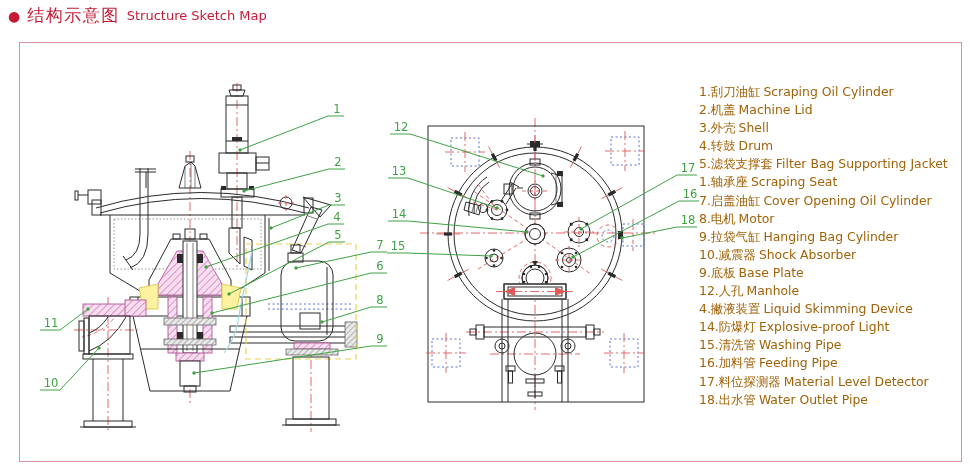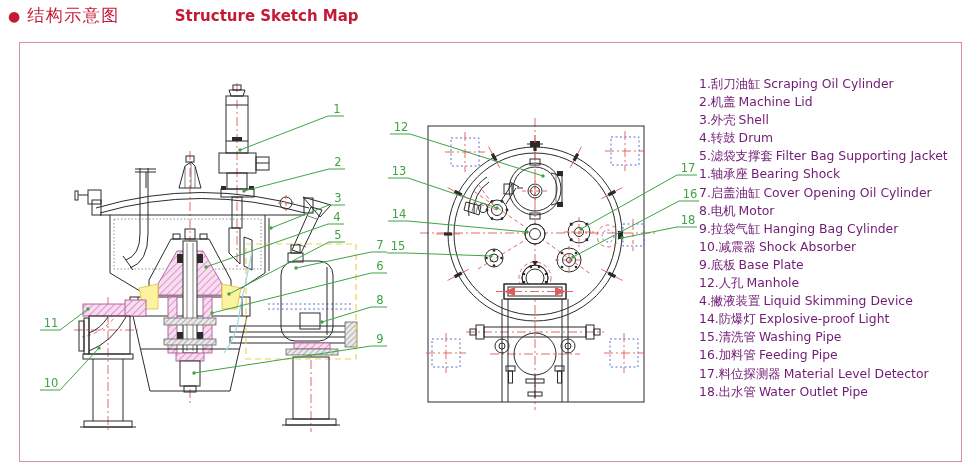--- a/index.html
+++ b/index.html
@@ -1,24 +1,24 @@
 <!DOCTYPE html>
 <html><head>
 <meta charset="utf-8">
 <style>
   html,body{margin:0;padding:0;background:#fff;}
   .page{position:relative;width:970px;height:472px;background:#fff;overflow:hidden;
         font-family:"DejaVu Sans","Liberation Sans",sans-serif;}
   .title-row{position:absolute;left:8px;top:4px;display:flex;align-items:center;gap:7px;color:#c41a35;}
   .bullet{font-size:14px;line-height:1;}
   .t-zh{font-size:17px;font-weight:normal;letter-spacing:1.5px;}
-  .t-en{font-size:15px;font-weight:bold;margin-left:48px;}
+  .t-en{font-size:13px;font-weight:normal;}
   .frame{position:absolute;left:19px;top:42px;width:941px;height:418px;border:1px solid #d4919e;}
   .frame svg{position:absolute;left:0;top:0;}
-  .legend{position:absolute;left:679px;top:32px;font-size:12.4px;color:#701a75;
+  .legend{position:absolute;left:679px;top:40px;font-size:12.4px;color:#a16207;
           line-height:18.1px;white-space:nowrap;}
   .lg-row{height:18.1px;}
   .lg-en{margin-left:3px;}
   
   .blf{fill:#2b2b2b;stroke:none;}
   .phf{fill:url(#ph);stroke:#b05898;stroke-width:.9;}
   .ghf{fill:url(#gh);stroke:#555;stroke-width:.7;}
   .yw{fill:#fdf2a0;stroke:#d9c23c;stroke-width:.8;}
   .cl{stroke:#e05a5a;fill:none;stroke-width:.9;stroke-dasharray:9 3 2 3;}
   .cld{stroke:#e05a5a;fill:none;stroke-width:.9;stroke-dasharray:4 3;}
@@ -400,21 +400,21 @@
           <text x="688" y="223" class="lnum">18</text>
         </g>
     </svg>
 
     <div class="legend">
         <div class="lg-row"><span class="lg-zh">1.刮刀油缸</span><span class="lg-en">Scraping Oil Cylinder</span></div>
         <div class="lg-row"><span class="lg-zh">2.机盖</span><span class="lg-en">Machine Lid</span></div>
         <div class="lg-row"><span class="lg-zh">3.外壳</span><span class="lg-en">Shell</span></div>
         <div class="lg-row"><span class="lg-zh">4.转鼓</span><span class="lg-en">Drum</span></div>
         <div class="lg-row"><span class="lg-zh">5.滤袋支撑套</span><span class="lg-en">Filter Bag Supporting Jacket</span></div>
-        <div class="lg-row"><span class="lg-zh">1.轴承座</span><span class="lg-en">Bearing Shock</span></div>
+        <div class="lg-row"><span class="lg-zh">1.轴承座</span><span class="lg-en">Scraping Seat</span></div>
         <div class="lg-row"><span class="lg-zh">7.启盖油缸</span><span class="lg-en">Cover Opening Oil Cylinder</span></div>
         <div class="lg-row"><span class="lg-zh">8.电机</span><span class="lg-en">Motor</span></div>
         <div class="lg-row"><span class="lg-zh">9.拉袋气缸</span><span class="lg-en">Hanging Bag Cylinder</span></div>
         <div class="lg-row"><span class="lg-zh">10.减震器</span><span class="lg-en">Shock Absorber</span></div>
         <div class="lg-row"><span class="lg-zh">9.底板</span><span class="lg-en">Base Plate</span></div>
         <div class="lg-row"><span class="lg-zh">12.人孔</span><span class="lg-en">Manhole</span></div>
         <div class="lg-row"><span class="lg-zh">4.撇液装置</span><span class="lg-en">Liquid Skimming Device</span></div>
         <div class="lg-row"><span class="lg-zh">14.防爆灯</span><span class="lg-en">Explosive-proof Light</span></div>
         <div class="lg-row"><span class="lg-zh">15.清洗管</span><span class="lg-en">Washing Pipe</span></div>
         <div class="lg-row"><span class="lg-zh">16.加料管</span><span class="lg-en">Feeding Pipe</span></div>

